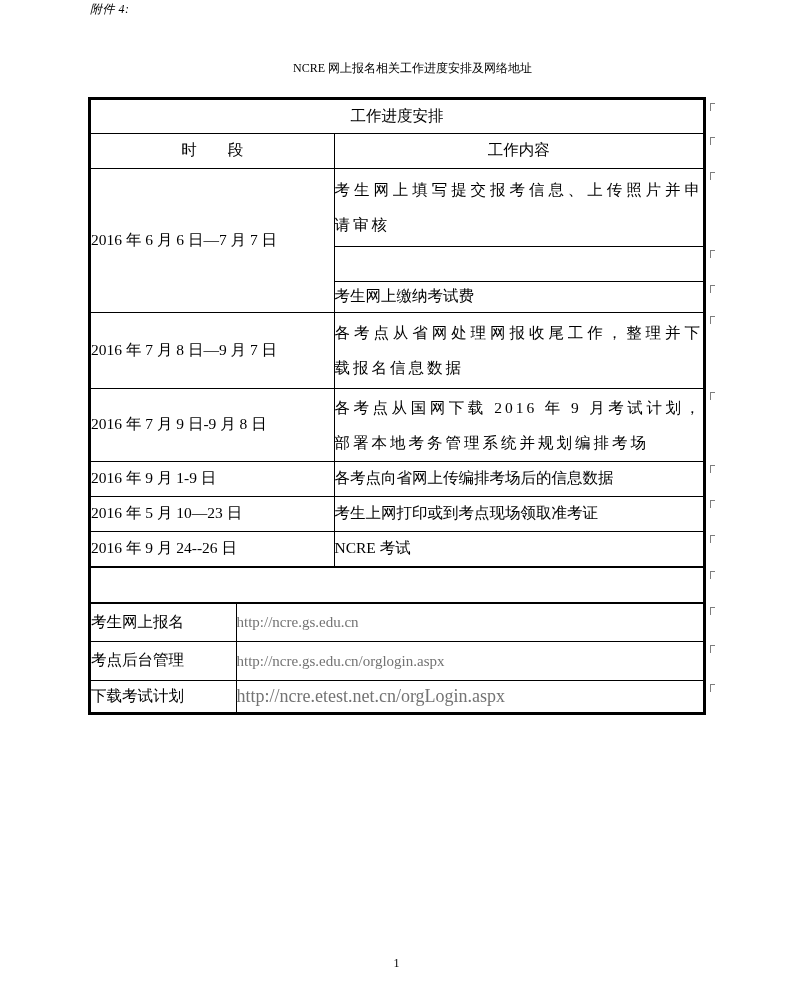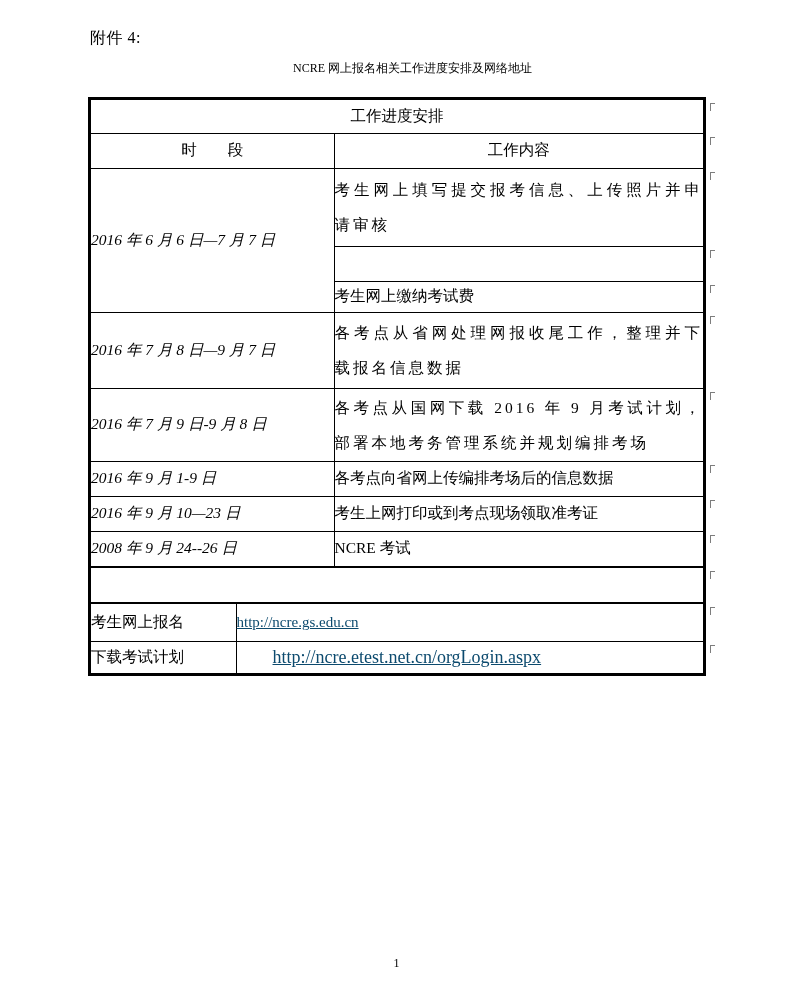--- a/index.html
+++ b/index.html
@@ -2,22 +2,22 @@
 <html><head>
 <meta charset="utf-8">
 <style>
   html,body { margin:0; padding:0; background:#ffffff; }
   body {
     width:793px; height:999px; position:relative;
     font-family:"Liberation Serif","DejaVu Serif",serif;
     color:#000; overflow:hidden;
   }
   .attachment-label {
-    position:absolute; left:90px; top:28px;
-    font-size:16px; letter-spacing:0.5px;
+    position:absolute; left:90px; top:1px;
+    font-size:12px; letter-spacing:0.5px;font-style:italic;
   }
   .doc-title {
     position:absolute; left:16px; top:60px; width:100%;
     text-align:center; font-size:12px;
   }
   .tables-wrap {
     position:absolute; left:88px; top:97px; width:618px;
     border:3px solid #000; box-sizing:border-box;
   }
   table.t { border-collapse:collapse; width:100%; table-layout:fixed; }
@@ -29,31 +29,31 @@
   table.t tr:first-child > td { border-top:none; }
   table.t tr:last-child  > td { border-bottom:none; }
   table.t td:first-child { border-left:none; }
   table.t td:last-child  { border-right:none; }
 
   tr.h33{height:33px} tr.h35{height:35px} tr.h31{height:31px}
   tr.h78{height:78px} tr.h76{height:76px} tr.h73{height:73px}
   tr.h37{height:37px} tr.h39{height:39px} tr.h41{height:32px}
 
   .center { text-align:center;margin-left:25px; }
-  .date-cell  { padding-left:7px;font-style:italic; }
+  .date-cell  { padding-left:7px; }
   .task-cell  { padding-left:8px; padding-right:5px; }
   .task-multi {
     text-align:justify; text-justify:inter-character;
     letter-spacing:3px; line-height:35px;
     padding-top:2px; padding-bottom:2px;
   }
   .step-cell { padding-left:7px;margin-left:20px; }
   .url-cell  { padding-left:8px; }
-  a.url { color:#0c4a6e; text-decoration:underline; font-size:15px; cursor:pointer; }
-  a.url-large { font-size:18px;margin-left:36px; }
+  a.url { color:#737373; font-size:15px; cursor:pointer; }
+  a.url-large { font-size:18px; }
 
   .spacer-row {
     position:relative; height:34px;
     border-top:2.5px solid #000; border-bottom:2.5px solid #000;
   }
   .rowmark {
     position:absolute; right:-12px; top:3px;
     width:4px; height:7px;
     border-left:1.5px solid #7d7d7d;
     border-top:1.5px solid #7d7d7d;
@@ -140,31 +140,31 @@
           <span>2016 年 9 月 1-9 日</span>
         </td>
         <td class="task-cell">
           <span>各考点向省网上传编排考场后的信息数据</span>
           <span class="rowmark"></span>
         </td>
       </tr>
 
       <tr class="h35">
         <td class="date-cell">
-          <span>2016 年 9 月 10—23 日</span>
+          <span>2016 年 5 月 10—23 日</span>
         </td>
         <td class="task-cell">
           <span>考生上网打印或到考点现场领取准考证</span>
           <span class="rowmark"></span>
         </td>
       </tr>
 
       <tr class="h35">
         <td class="date-cell">
-          <span>2008 年 9 月 24--26 日</span>
+          <span>2016 年 9 月 24--26 日</span>
         </td>
         <td class="task-cell">
           <span>NCRE 考试</span>
           <span class="rowmark"></span>
         </td>
       </tr>
     </tbody>
   </table>
 
   <div class="spacer-row">
@@ -180,20 +180,29 @@
 
       <tr class="h37">
         <td class="step-cell">
           <span>考生网上报名</span>
         </td>
         <td class="url-cell">
           <a class="url">http://ncre.gs.edu.cn</a>
           <span class="rowmark"></span>
         </td>
       </tr>
+      <tr class="h39">
+        <td class="step-cell">
+          <span>考点后台管理</span>
+        </td>
+        <td class="url-cell">
+          <a class="url">http://ncre.gs.edu.cn/orglogin.aspx</a>
+          <span class="rowmark"></span>
+        </td>
+      </tr>
       <tr class="h41">
         <td class="step-cell">
           <span>下载考试计划</span>
         </td>
         <td class="url-cell">
           <a class="url url-large">http://ncre.etest.net.cn/orgLogin.aspx</a>
           <span class="rowmark"></span>
         </td>
       </tr>
     </tbody>

